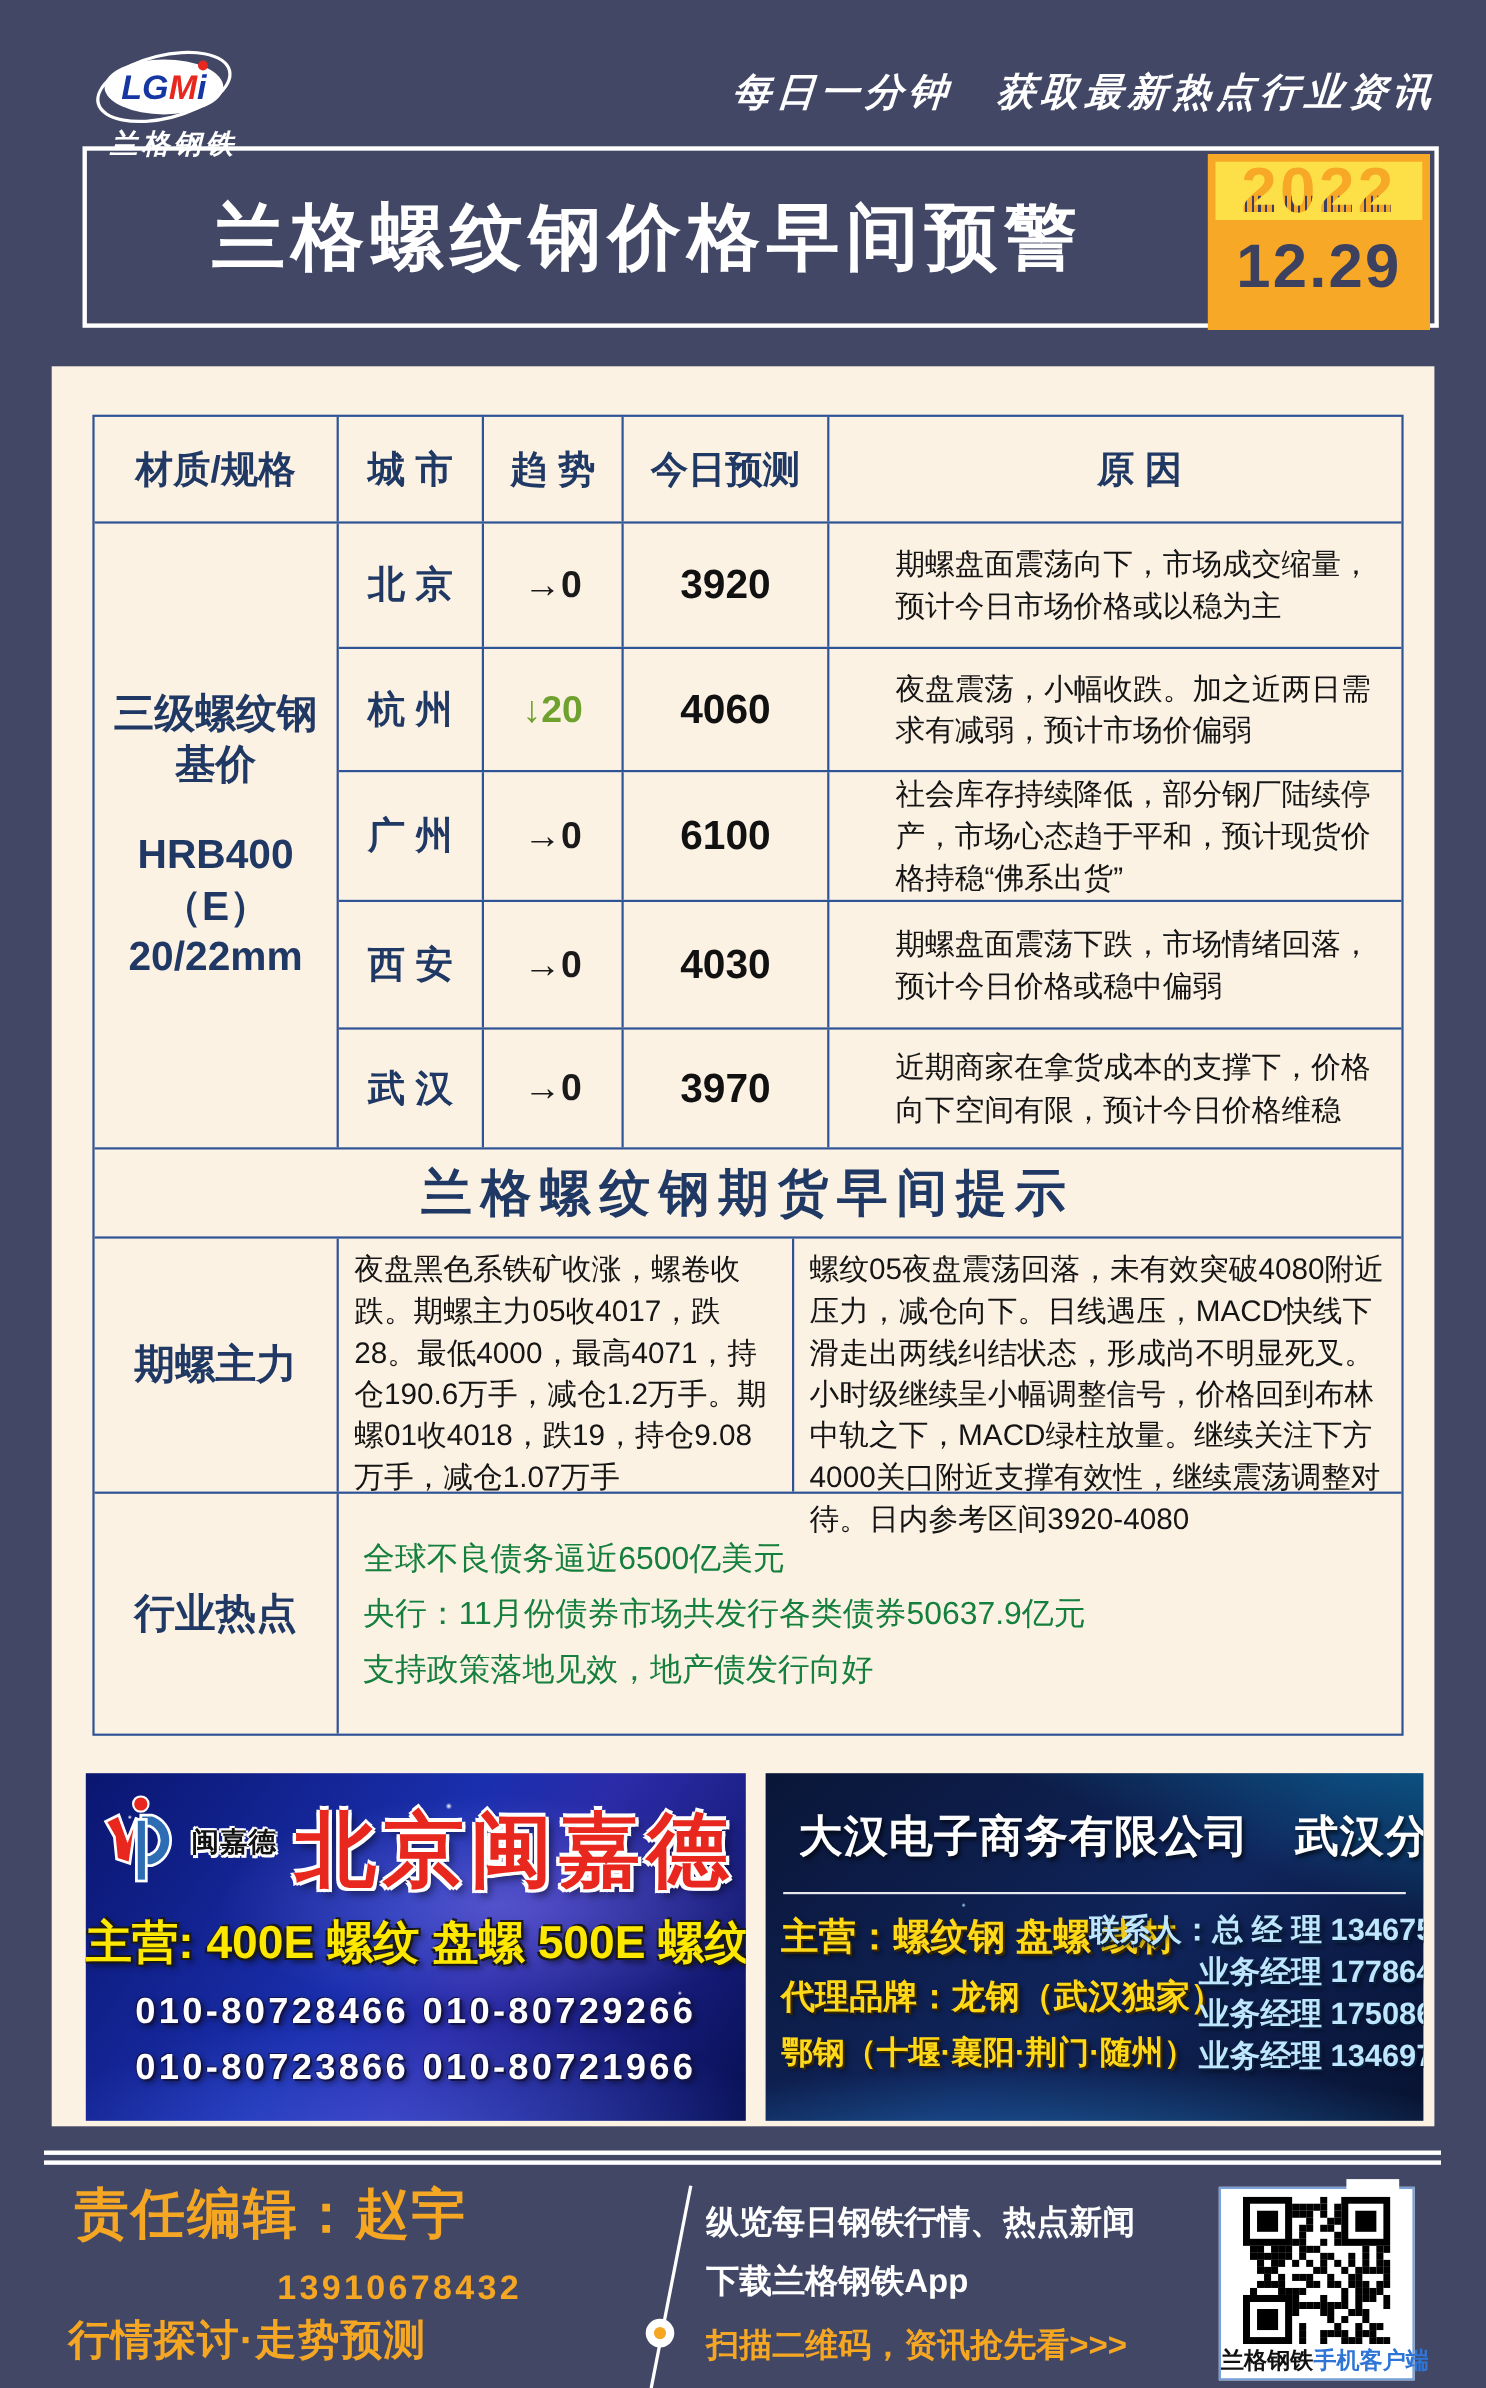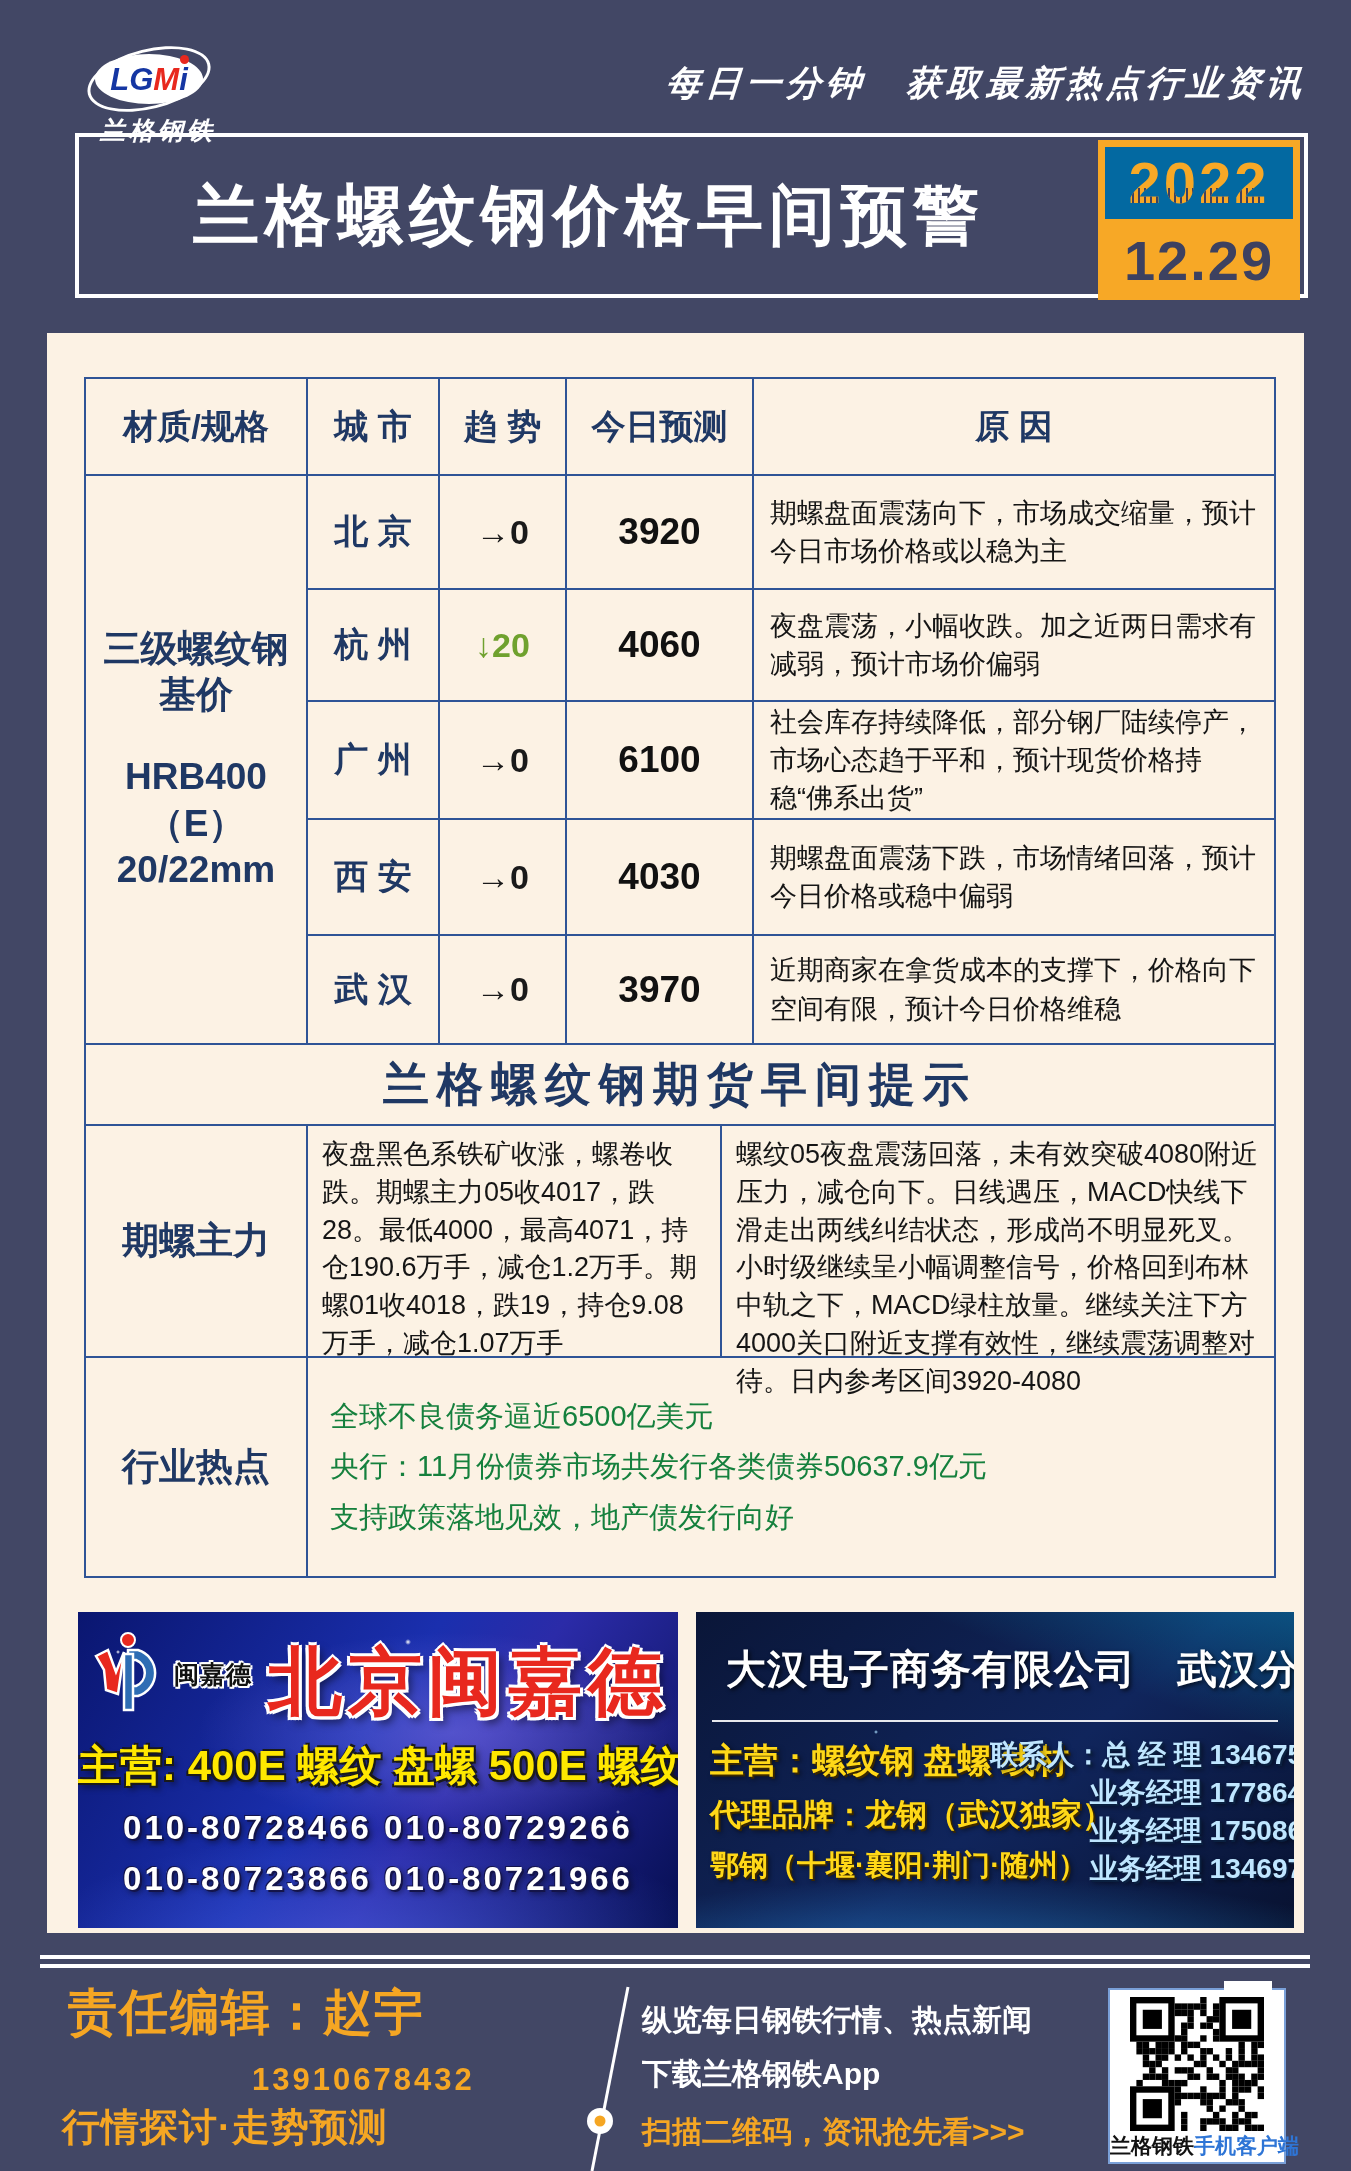--- a/index.html
+++ b/index.html
@@ -32,39 +32,39 @@
     font-style:italic;letter-spacing:5px;transform:skewX(-4deg);
   }
   
   .banner{position:absolute;left:75px;top:133px;width:1225px;height:157px;border:4px solid #fff;}
   .banner-title{
     position:absolute;left:10px;right:215px;top:0;bottom:0;
     display:flex;align-items:center;justify-content:center;
     color:#fff;font-size:66px;font-weight:800;letter-spacing:6px;white-space:nowrap;
   }
   .date-box{position:absolute;left:1019px;top:3px;width:202px;height:160px;background:#f7a826;z-index:2;}
-  .y2022-box{margin:7px 7px 0;height:72px;background:#0369a1;display:flex;align-items:center;justify-content:center;}
+  .y2022-box{margin:7px 7px 0;height:53px;background:#fde047;display:flex;align-items:center;justify-content:center;}
   .y2022{
     font-size:58px;font-weight:800;letter-spacing:3px;line-height:1;
     color:transparent;
     background:
       repeating-linear-gradient(90deg, rgba(61,65,96,0) 0 4px, #3d4160 4px 6px) 0 100%/100% 42% no-repeat,
       linear-gradient(#f7a826,#f7a826);
     -webkit-background-clip:text;background-clip:text;
   }
   .date-num{height:82px;display:flex;align-items:center;justify-content:center;
     color:#3d4160;font-size:56px;font-weight:800;letter-spacing:2px;}
   
   .panel{position:absolute;left:47px;top:333px;width:1257px;height:1600px;background:#fcf2e4;}
   .tbl{position:absolute;left:37px;top:44px;width:1192px;border:2px solid #2f5496;box-sizing:border-box;background:#fcf2e4;}
   .cell{box-sizing:border-box;display:flex;align-items:center;justify-content:center;}
   .t-head{display:flex;height:95px;border-bottom:2px solid #2f5496;}
   .th{color:#1f3864;font-weight:800;font-size:34px;white-space:nowrap;}
   .b-r{border-right:2px solid #2f5496;}
-  .w-mat{width:222px;} .w-city{width:132px;} .w-trend{width:127px;} .w-price{width:187px;} .w-rest{flex:1;}
+  .w-mat{width:222px;} .w-city{width:132px;} .w-trend{width:127px;} .w-price{width:187px;} .w-rest{flex:1;margin-left:44px;}
   .t-body{display:flex;border-bottom:2px solid #2f5496;}
   .t-material{
     width:222px;border-right:2px solid #2f5496;box-sizing:border-box;
     display:flex;flex-direction:column;align-items:center;justify-content:center;gap:36px;
     color:#1f3864;font-weight:800;font-size:37px;text-align:center;line-height:1.25;
   }
   .t-rows{flex:1;display:flex;flex-direction:column;}
   .t-row{display:flex;border-bottom:2px solid #2f5496;}
   .t-row:last-child{border-bottom:none;}
   .td-city{color:#1f3864;font-weight:800;font-size:34px;white-space:nowrap;}

